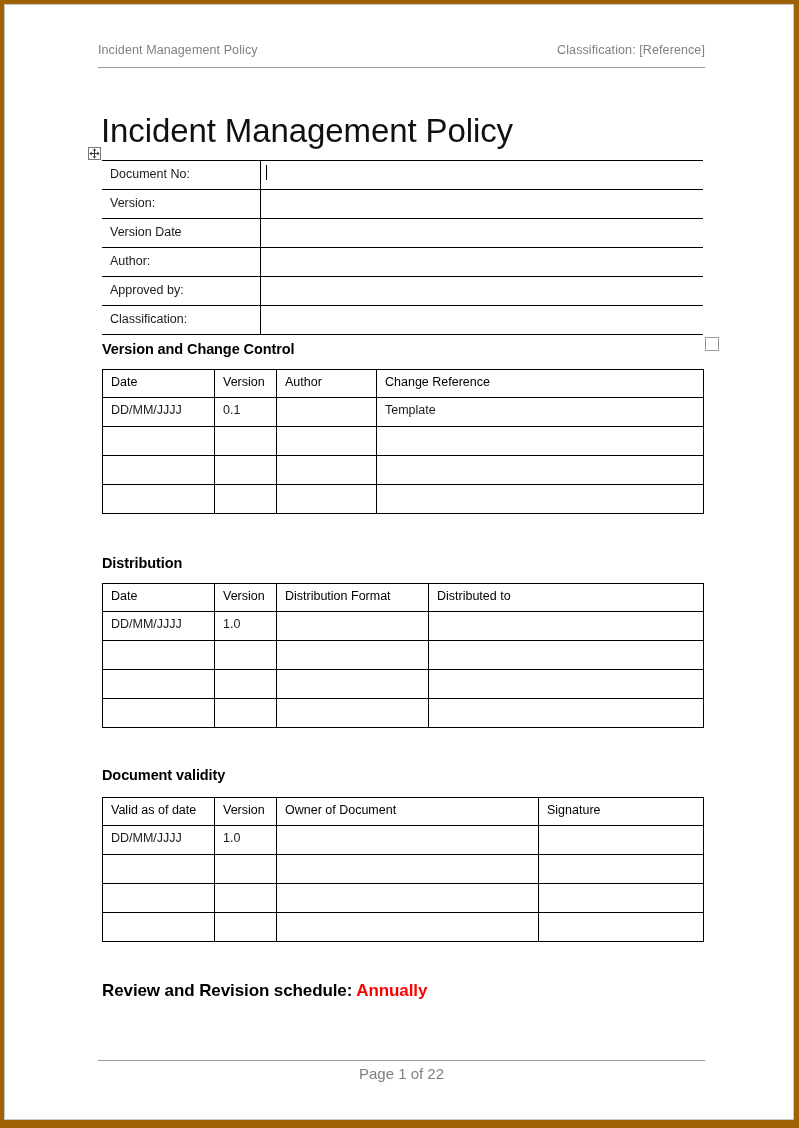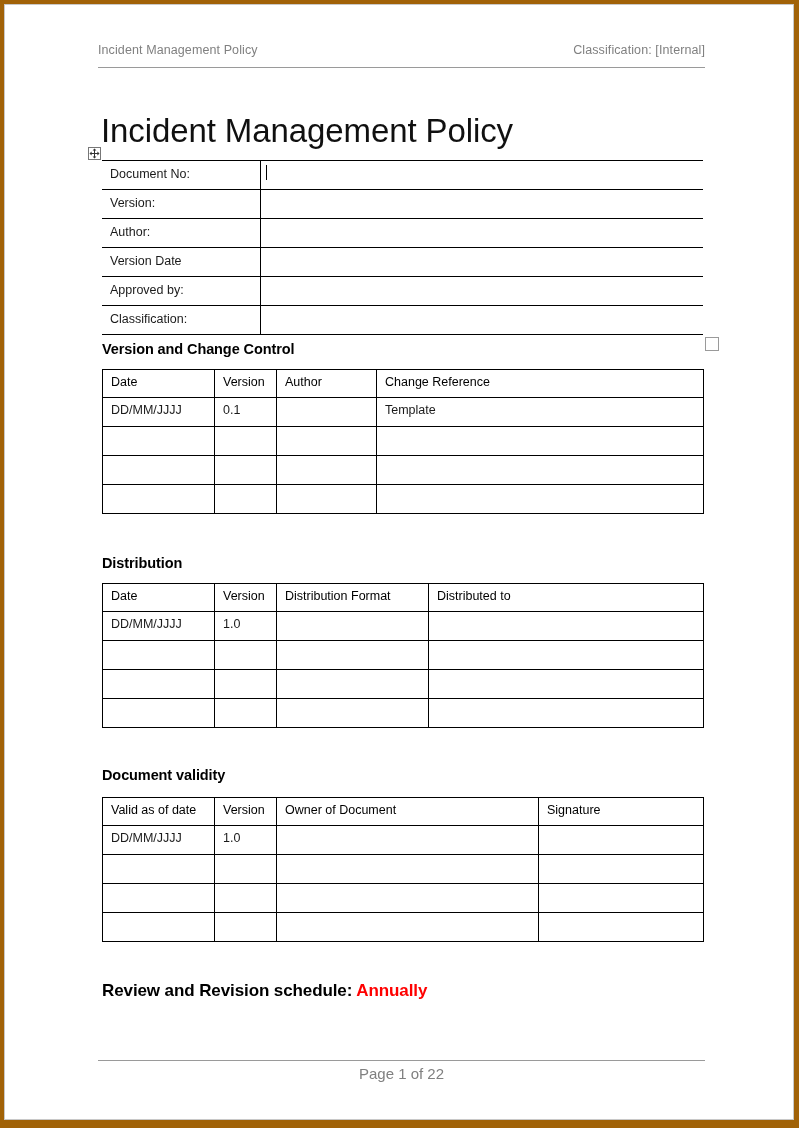--- a/index.html
+++ b/index.html
@@ -220,21 +220,21 @@
   }
 </style>
 </head>
 <body>
 
 <div class="page-canvas">
   <div class="page">
 
     <div class="doc-header">
       <span>Incident Management Policy</span>
-      <span>Classification: [Internal]</span>
+      <span>Classification: [Reference]</span>
     </div>
     <div class="doc-header-rule"></div>
 
     <div class="doc-title">Incident Management Policy</div>
 
     <div class="table-move-handle">
       <svg width="11" height="11" viewBox="0 0 11 11" aria-hidden="true">
         <g fill="#333" stroke="#333" stroke-width="1">
           <line x1="5.5" y1="1" x2="5.5" y2="10"></line>
           <line x1="1" y1="5.5" x2="10" y2="5.5"></line>
@@ -255,25 +255,25 @@
           <td class="meta-value">
             <span class="meta-caret"></span>
             <span></span>
           </td>
         </tr>
         <tr>
           <td class="meta-label">Version:</td>
           <td class="meta-value"></td>
         </tr>
         <tr>
+          <td class="meta-label">Version Date</td>
+          <td class="meta-value"></td>
+        </tr>
+        <tr>
           <td class="meta-label">Author:</td>
-          <td class="meta-value"></td>
-        </tr>
-        <tr>
-          <td class="meta-label">Version Date</td>
           <td class="meta-value"></td>
         </tr>
         <tr>
           <td class="meta-label">Approved by:</td>
           <td class="meta-value"></td>
         </tr>
         <tr>
           <td class="meta-label">Classification:</td>
           <td class="meta-value"></td>
         </tr>

